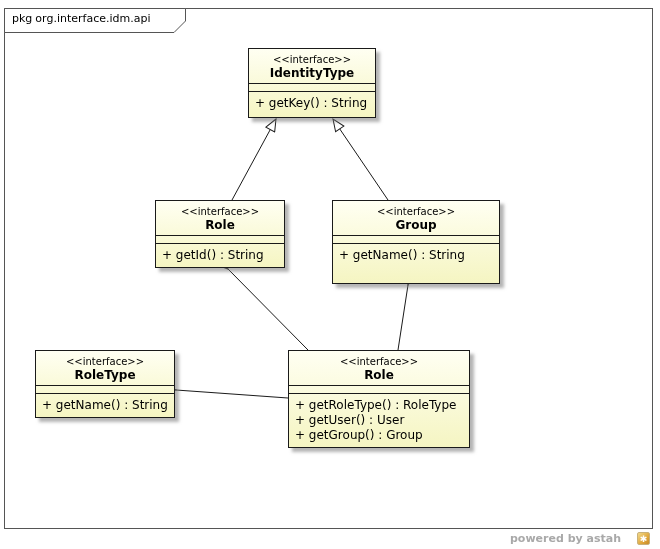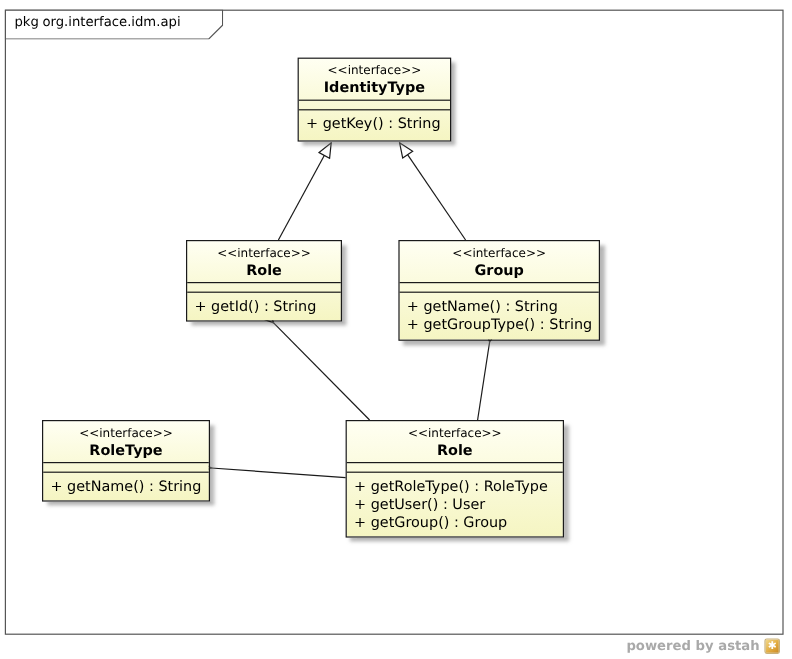--- a/index.html
+++ b/index.html
@@ -27,21 +27,21 @@
                display:flex; flex-direction:column; }
   .uml-head { text-align:center; padding:4px 2px 2px 2px; }
   .stereo { font-size:10px; line-height:13px; }
   .cls-name { font-size:12px; font-weight:bold; line-height:15px; }
   .uml-attrs { height:8px; border-top:1px solid #1a1a1a; }
   .uml-ops { flex:1; border-top:1px solid #1a1a1a; padding:4px 4px 2px 6px; }
   .op { font-size:12px; line-height:15px; white-space:nowrap; }
 
   
   .footer { position:absolute; right:10px; top:532px; display:flex; align-items:center;
-            gap:4px; z-index:5; }
+            gap:16px; z-index:5; }
   .footer .ptext { font-size:11px; color:#a9a9a9; font-weight:bold; }
   .astah-logo { width:13px; height:13px; border-radius:2px; display:inline-flex;
                 align-items:center; justify-content:center; font-size:9px; color:#fff;
                 background:linear-gradient(135deg,#f2d98b 0%,#e0a83c 60%,#c98a28 100%);
                 border:1px solid #c9b17a; }
 </style>
 </head>
 <body>
 
 <div class="stage">
@@ -106,21 +106,20 @@
   </div>
 
   <div class="uml-class" style="left:332px;top:200px;width:168px;height:84px;">
     <div class="uml-head">
       <div class="stereo">&lt;&lt;interface&gt;&gt;</div>
       <div class="cls-name">Group</div>
     </div>
     <div class="uml-attrs"></div>
     <div class="uml-ops">
       <div class="op">+ getName() : String</div>
-      <div class="op">+ getGroupType() : String</div>
     </div>
   </div>
 
   <div class="uml-class" style="left:35px;top:350px;width:140px;height:68px;">
     <div class="uml-head">
       <div class="stereo">&lt;&lt;interface&gt;&gt;</div>
       <div class="cls-name">RoleType</div>
     </div>
     <div class="uml-attrs"></div>
     <div class="uml-ops">

